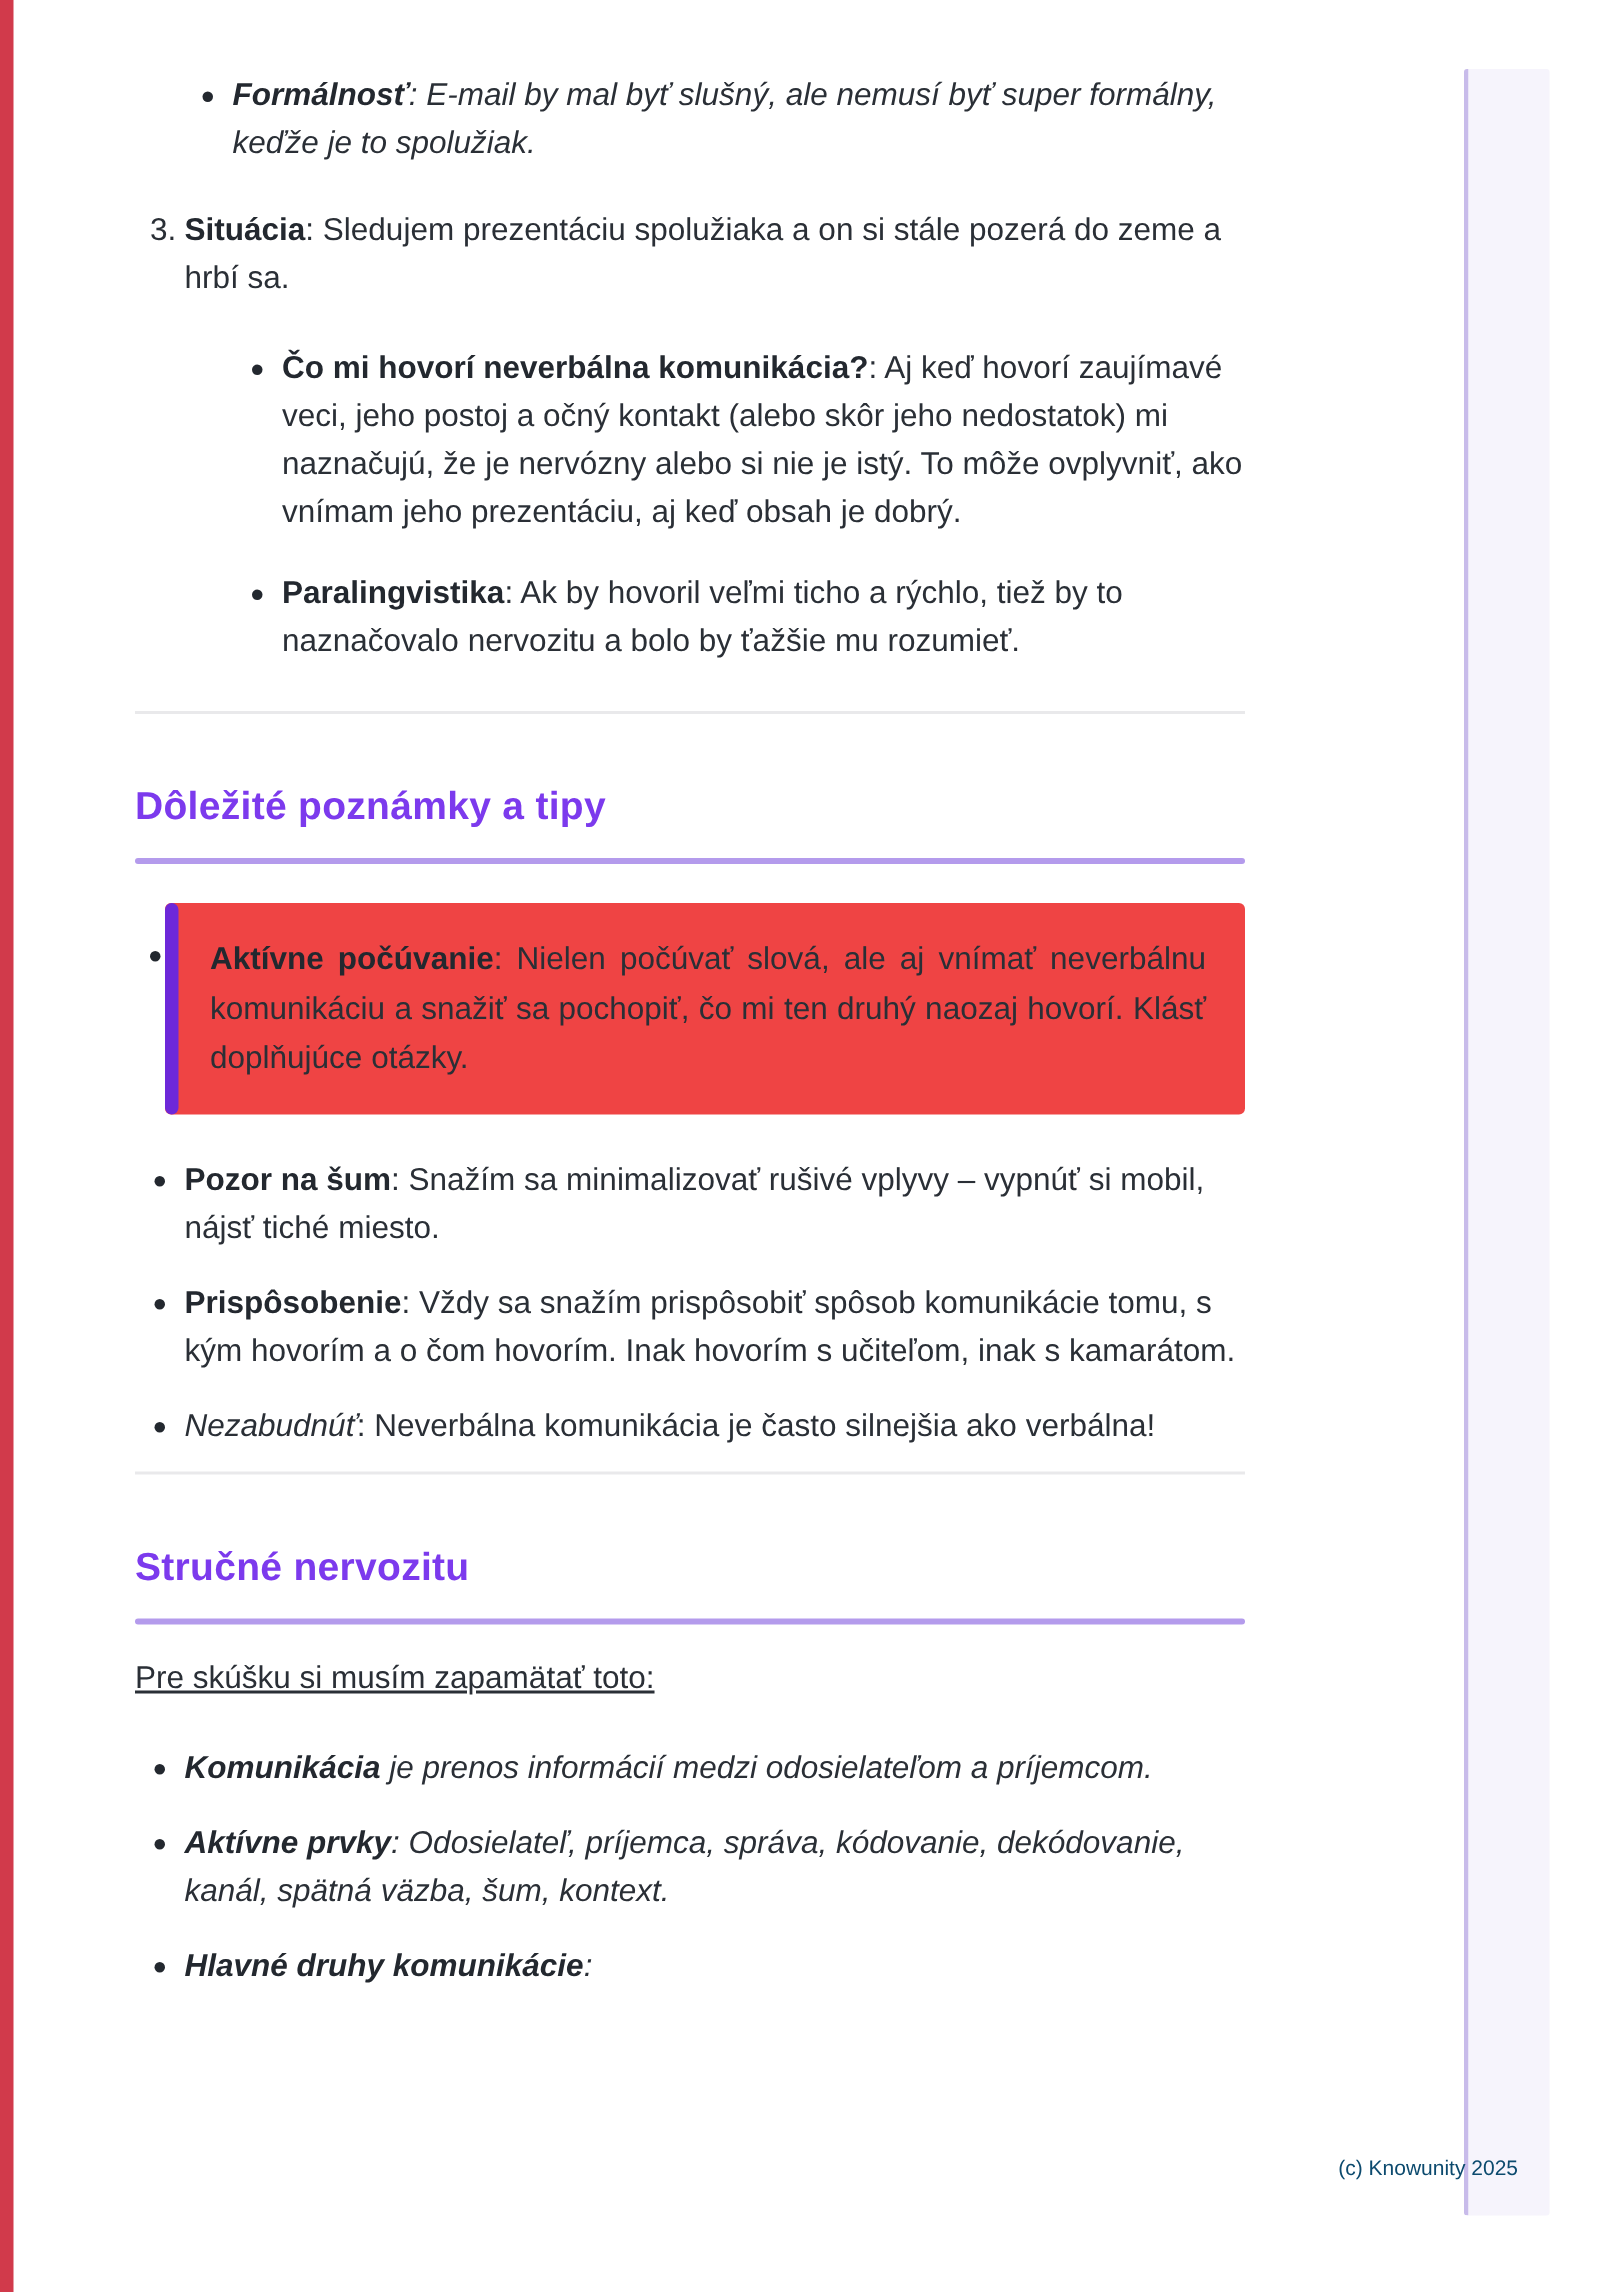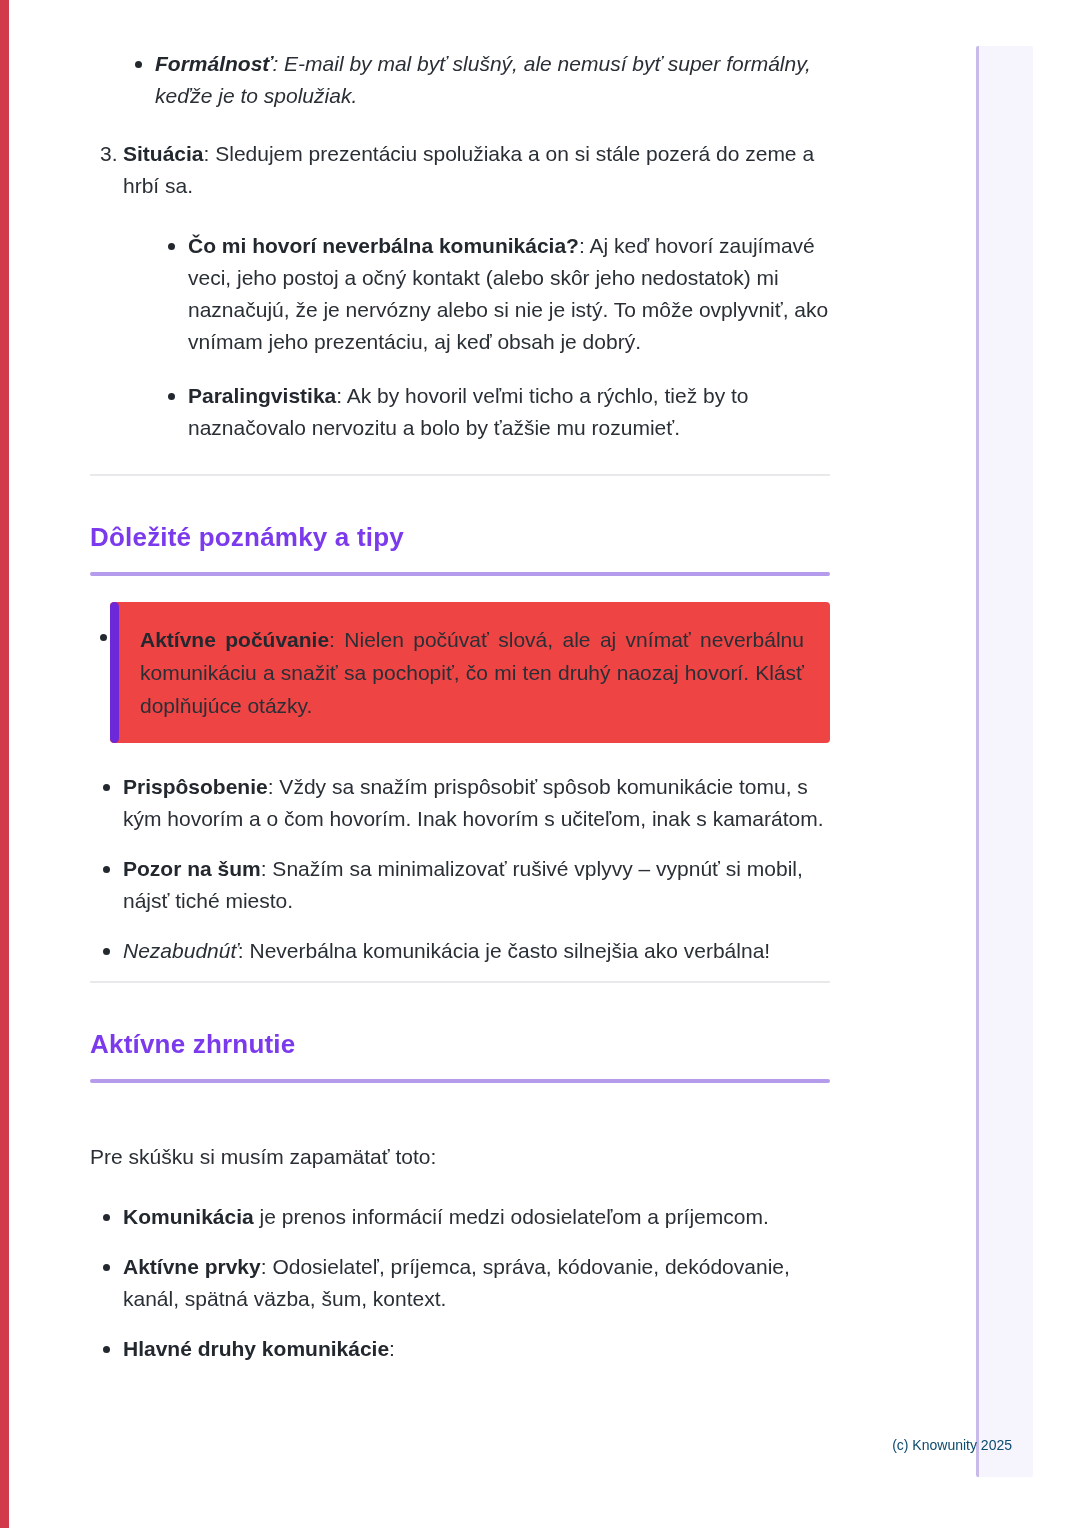--- a/index.html
+++ b/index.html
@@ -65,22 +65,22 @@
     position:relative;margin-left:0;
     background:#ef4444;border-radius:4px;
     padding:21px 26px 21px 30px;
     text-align:justify;line-height:33px;
   }
   .quote-bar{
     position:absolute;left:0;top:0;bottom:0;width:9px;
     background:#6d28d9;border-radius:6px;
   }
   .tips-list{margin-top:28px;}
-  .lead{margin-top:58px;}
-  .summary-list{margin-top:28px;}
+  .lead{margin-top:20px;text-decoration:underline;}
+  .summary-list{margin-top:28px;font-style:italic;}
   .li1:last-child{margin-bottom:0;}
   em{font-style:italic;}
 </style>
 </head>
 <body>
 
 <div class="page">
 
   <div class="left-stripe"></div>
   <div class="side-panel"></div>
@@ -107,28 +107,28 @@
     <div class="h-rule"></div>
 
     <div class="quote-row">
       <div class="quote-box">
         <div class="quote-bar"></div>
         <b>Aktívne počúvanie</b><span>: Nielen počúvať slová, ale aj vnímať neverbálnu komunikáciu a snažiť sa pochopiť, čo mi ten druhý naozaj hovorí. Klásť doplňujúce otázky.</span>
       </div>
     </div>
 
     <ul class="tips-list">
+      <li class="li1"><b>Pozor na šum</b><span>: Snažím sa minimalizovať rušivé vplyvy – vypnúť si mobil, nájsť tiché miesto.</span></li>
       <li class="li1"><b>Prispôsobenie</b><span>: Vždy sa snažím prispôsobiť spôsob komunikácie tomu, s kým hovorím a o čom hovorím. Inak hovorím s učiteľom, inak s kamarátom.</span></li>
-      <li class="li1"><b>Pozor na šum</b><span>: Snažím sa minimalizovať rušivé vplyvy – vypnúť si mobil, nájsť tiché miesto.</span></li>
       <li class="li1"><em>Nezabudnúť</em><span>: Neverbálna komunikácia je často silnejšia ako verbálna!</span></li>
     </ul>
 
     <hr class="divider d2">
 
-    <h2>Aktívne zhrnutie</h2>
+    <h2>Stručné nervozitu</h2>
     <div class="h-rule"></div>
 
     <p class="lead">Pre skúšku si musím zapamätať toto:</p>
 
     <ul class="summary-list">
       <li class="li1"><b>Komunikácia</b><span> je prenos informácií medzi odosielateľom a príjemcom.</span></li>
       <li class="li1"><b>Aktívne prvky</b><span>: Odosielateľ, príjemca, správa, kódovanie, dekódovanie, kanál, spätná väzba, šum, kontext.</span></li>
       <li class="li1"><b>Hlavné druhy komunikácie</b><span>:</span></li>
     </ul>
 

